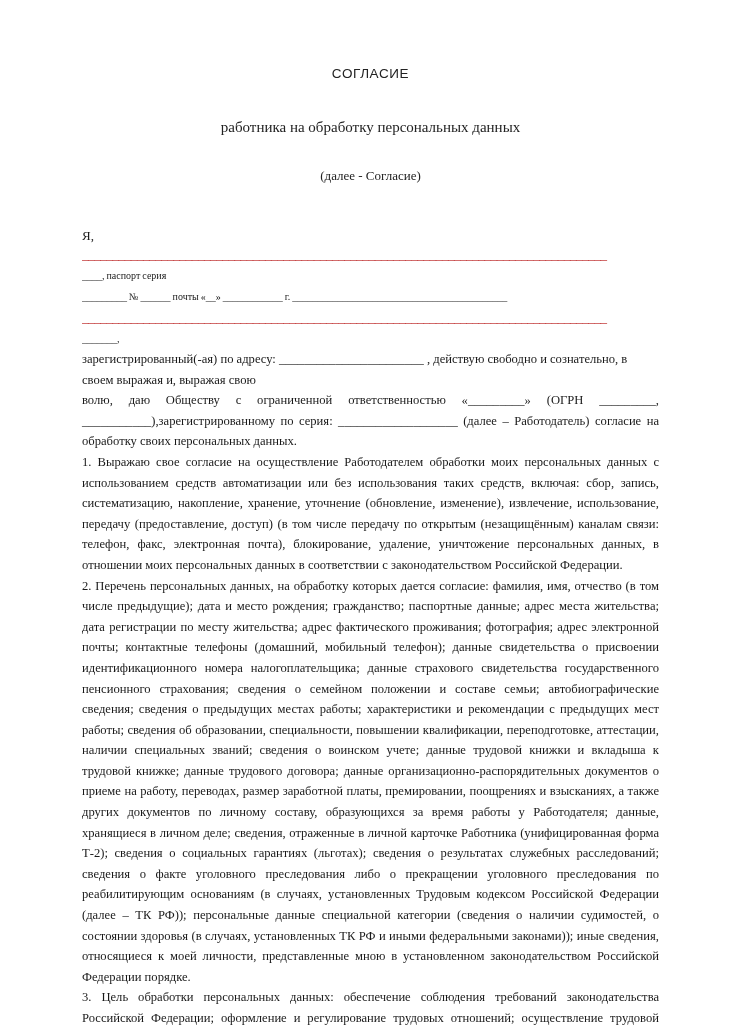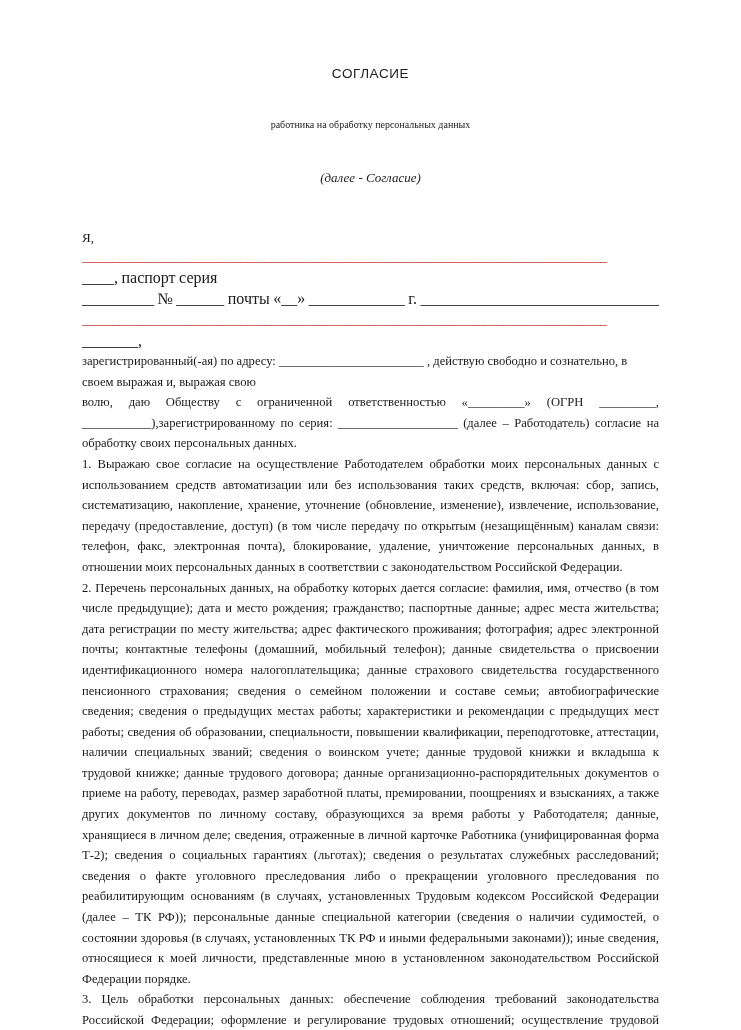--- a/index.html
+++ b/index.html
@@ -25,41 +25,40 @@
     font-family: "Liberation Sans", "DejaVu Sans", sans-serif;
     font-size: 13.5px;
     letter-spacing: 0.6px;
     text-align: center;
     margin: 17px;
     padding-top: 49px;
     color: #222;
     font-weight: 400;
   }
   .subtitle {
-    font-size: 10px;
+    font-size: 15px;
     text-align: center;
-    margin: 16px;
+    margin: 8px;
     padding-top: 21px;
     color: #222;
   }
   .altname {
     font-size: 13px;
     text-align: center;
     margin: 0;
     padding-top: 24px;
     color: #222;
-    font-style: italic;
   }
   .ya {
     font-size: 13px;
     margin: 0;
     padding-top: 44px;
   }
   .formline {
-    font-size: 16px;
+    font-size: 10px;
     line-height: 21px;
     margin: 0;
     word-spacing: -0.5px;
     white-space: nowrap;
     overflow: hidden;
   }
   .rule {
     height: 21px;
     line-height: 21px;
     font-size: 13px;

